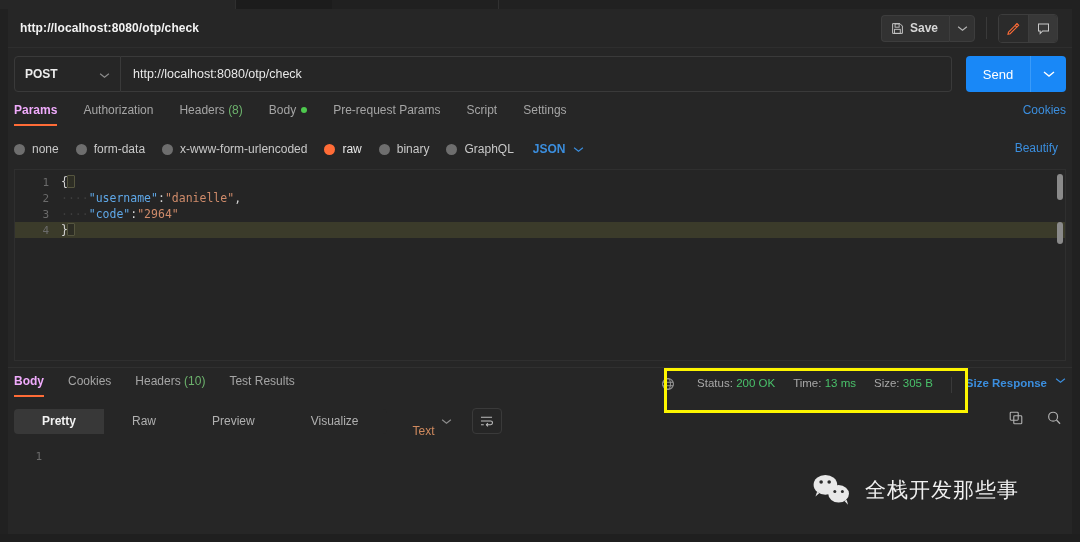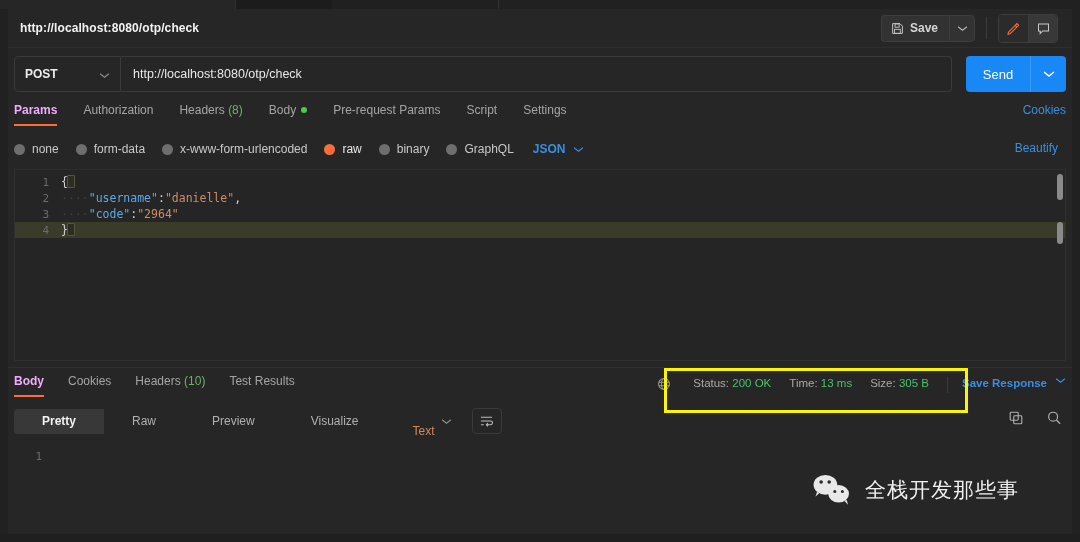--- a/index.html
+++ b/index.html
@@ -348,21 +348,21 @@
       <svg width="14" height="14" viewBox="0 0 16 16">
         <circle cx="8" cy="8" r="6.2" fill="none" stroke="#9a9a9a" stroke-width="1.2"></circle>
         <ellipse cx="8" cy="8" rx="2.8" ry="6.2" fill="none" stroke="#9a9a9a" stroke-width="1.1"></ellipse>
         <path d="M2 6h12M2 10h12" stroke="#9a9a9a" stroke-width="1.1"></path>
       </svg>
     </span>
     <span class="meta-item"><span>Status:</span> <b>200 OK</b></span>
     <span class="meta-item"><span>Time:</span> <b>13 ms</b></span>
     <span class="meta-item"><span>Size:</span> <b>305 B</b></span>
     <span class="meta-div"></span>
-    <span class="saveresp">Save Response</span>
+    <span class="saveresp">Size Response</span>
     <svg width="11" height="7" viewBox="0 0 12 8" style="margin-left:8px">
       <path d="M1 2l5 4 5-4" fill="none" stroke="#3b8ede" stroke-width="1.3"></path>
     </svg>
   </div>
 
   <div class="hl-box"></div>
 
   <div class="subbar">
     <div class="seg">
       <div class="seg-btn active">Pretty</div>

